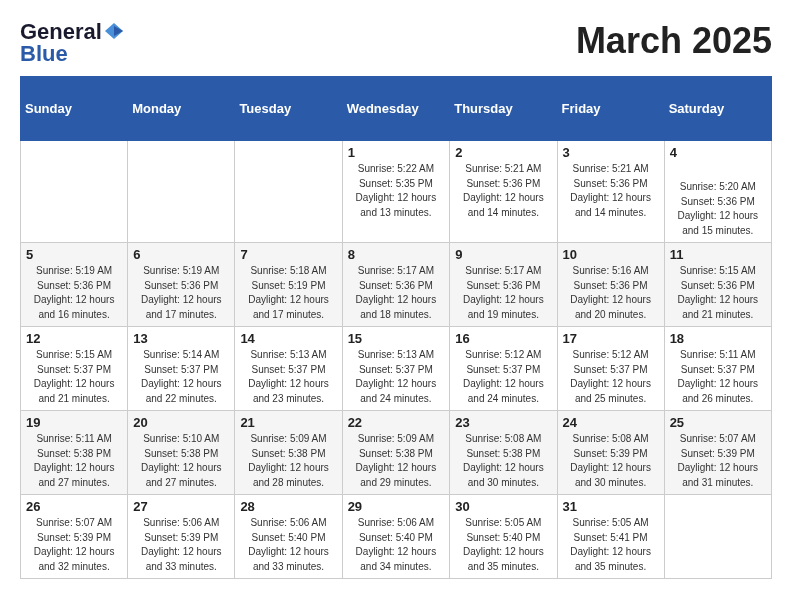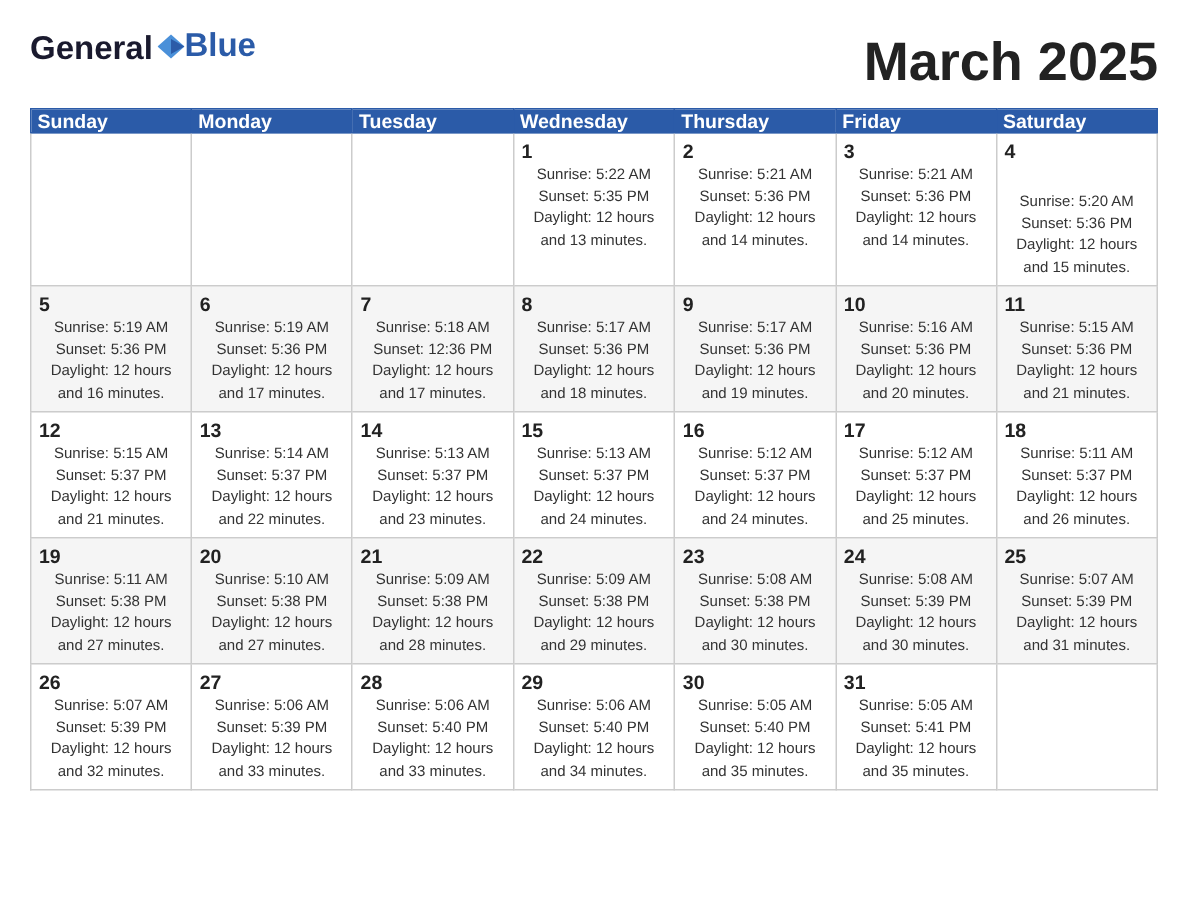--- a/index.html
+++ b/index.html
@@ -11,21 +11,21 @@
       padding: 20px;
     }
     .header {
       display: flex;
       justify-content: space-between;
       align-items: flex-start;
       margin-bottom: 10px;
     }
     .logo {
       display: flex;
-      flex-direction: row;
+      flex-direction: column;
       align-items: flex-start;
     }
     .logo-text {
       font-size: 22px;
       font-weight: bold;
       color: #1a1a2e;
       line-height: 1.1;
     }
     .logo-row {
       display: flex;
@@ -46,21 +46,21 @@
     .calendar {
       width: 100%;
       border-collapse: collapse;
       border: 1px solid #ccc;
     }
     .calendar th {
       background: #2b5ba8;
       color: #fff;
       font-size: 13px;
       font-weight: bold;
-      padding: 0 4px;
+      padding: 24px 4px;
       text-align: left;
       border: 1px solid #2b5ba8;
     }
     .calendar td {
       vertical-align: top;
       border: 1px solid #ccc;
       padding: 4px 5px;
       width: 108px;
       min-height: 80px;
       font-size: 10.5px;
@@ -166,21 +166,21 @@
         <td>
           <div class="day-number">6</div>
           <div class="day-info" style="white-space: pre-line;">Sunrise: 5:19 AM
 Sunset: 5:36 PM
 Daylight: 12 hours
 and 17 minutes.</div>
         </td>
         <td>
           <div class="day-number">7</div>
           <div class="day-info" style="white-space: pre-line;">Sunrise: 5:18 AM
-Sunset: 12:36 PM
+Sunset: 5:19 PM
 Daylight: 12 hours
 and 17 minutes.</div>
         </td>
         <td>
           <div class="day-number">8</div>
           <div class="day-info" style="white-space: pre-line;">Sunrise: 5:17 AM
 Sunset: 5:36 PM
 Daylight: 12 hours
 and 18 minutes.</div>
         </td>

